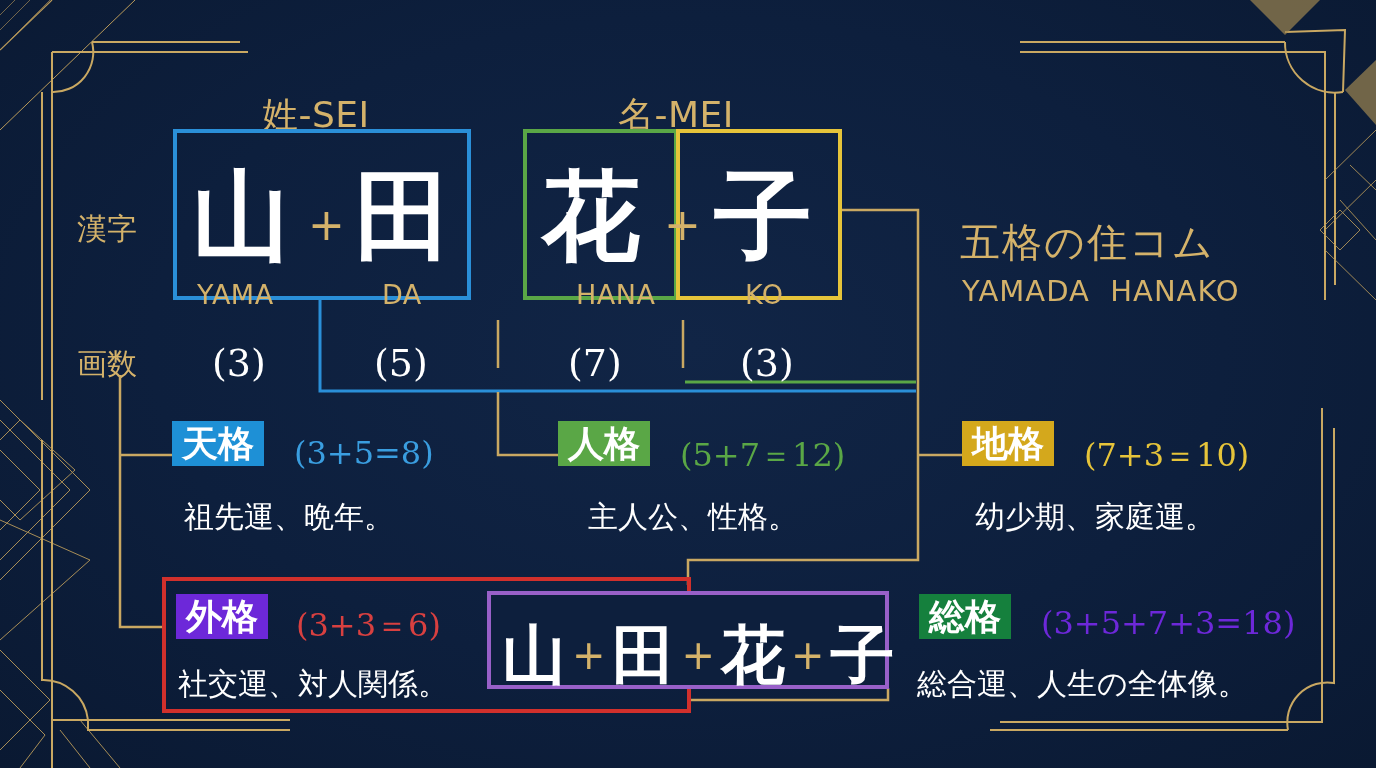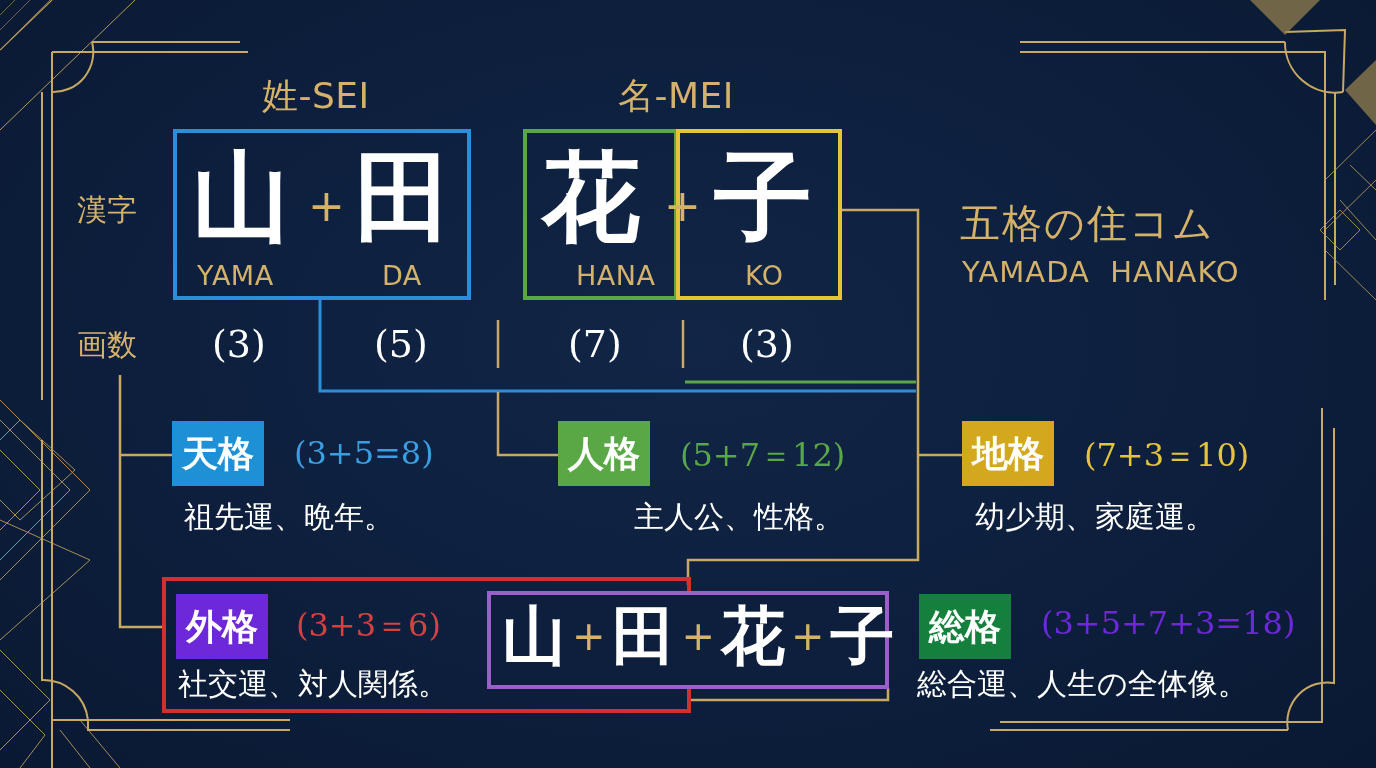--- a/index.html
+++ b/index.html
@@ -3,35 +3,35 @@
 <meta charset="utf-8">
 <style>
   * { margin: 0; padding: 0; box-sizing: border-box; }
   html, body { width: 1376px; height: 768px; overflow: hidden; }
   body {
     background: radial-gradient(ellipse at 50% 45%, #112546 0%, #0d1f3d 55%, #0a1932 100%);
     font-family: "DejaVu Sans", "Liberation Sans", sans-serif;
     position: relative;
     color: #fff;
   }
-  .abs { position: absolute; }
+  .abs { position: absolute; margin-top: 19px; }
   svg.deco { position: absolute; left: 0; top: 0; }
 
   .header-label { font-size: 36px; color: #d4b26a; letter-spacing: 0.5px; }
   .row-label { font-size: 30px; color: #d4b26a; }
 
   .kanji { font-family: "DejaVu Serif", "Liberation Serif", serif; font-size: 98px; color: #fff; line-height: 1; font-weight: bold; }
   .plus { font-size: 44px; color: #d4b26a; line-height: 1; }
   .romaji { font-size: 27px; color: #d4b26a; letter-spacing: 0.5px; }
   .stroke { font-family: "DejaVu Serif", "Liberation Serif", serif; font-size: 38px; color: #fff; }
 
   .box { position: absolute; border-style: solid; }
 
   .badge {
-    position: absolute; font-size: 36px; color: #fff; padding: 12px 10px; line-height: 1.15; font-weight: bold;
+    position: absolute; font-size: 36px; color: #fff; padding: 2px 10px; line-height: 1.15; font-weight: bold;
   }
   .formula { position: absolute; font-family: "DejaVu Serif", "Liberation Serif", serif; font-size: 32px; }
   .desc { position: absolute; font-size: 30px; color: #fff; }
 
   .title-jp { font-size: 40px; color: #d4b26a; letter-spacing: 2px; }
   .title-en { font-size: 29px; color: #d4b26a; letter-spacing: 1px; }
 </style>
 </head>
 <body>
 
@@ -141,21 +141,21 @@
 
 <div class="abs title-jp" style="left:960px; top:196px;">五格の住コム</div>
 <div class="abs title-en" style="left:962px; top:255px; white-space:pre;">YAMADA  HANAKO</div>
 
 <div class="badge" style="left:172px; top:421px; background:#1e90d6;">天格</div>
 <div class="formula" style="left:294px; top:434px; color:#3a9ee0;">(3+5=8)</div>
 <div class="desc" style="left:184px; top:497px;">祖先運、晩年。</div>
 
 <div class="badge" style="left:558px; top:421px; background:#5aa746;">人格</div>
 <div class="formula" style="left:680px; top:434px; color:#5aa746;">(5+7＝12)</div>
-<div class="desc" style="left:588px; top:497px;margin-left:46px;">主人公、性格。</div>
+<div class="desc" style="left:588px; top:497px;">主人公、性格。</div>
 
 <div class="badge" style="left:962px; top:421px; background:#d4a81c;">地格</div>
 <div class="formula" style="left:1084px; top:434px; color:#e6c43a;">(7+3＝10)</div>
 <div class="desc" style="left:975px; top:497px;">幼少期、家庭運。</div>
 
 <div class="box" style="left:162px; top:577px; width:529px; height:136px; border-width:4px; border-color:#d1302c;"></div>
 <div class="badge" style="left:176px; top:594px; background:#6d28d9;">外格</div>
 <div class="formula" style="left:296px; top:604px; color:#d84040;">(3+3＝6)</div>
 <div class="desc" style="left:178px; top:664px;">社交運、対人関係。</div>
 

